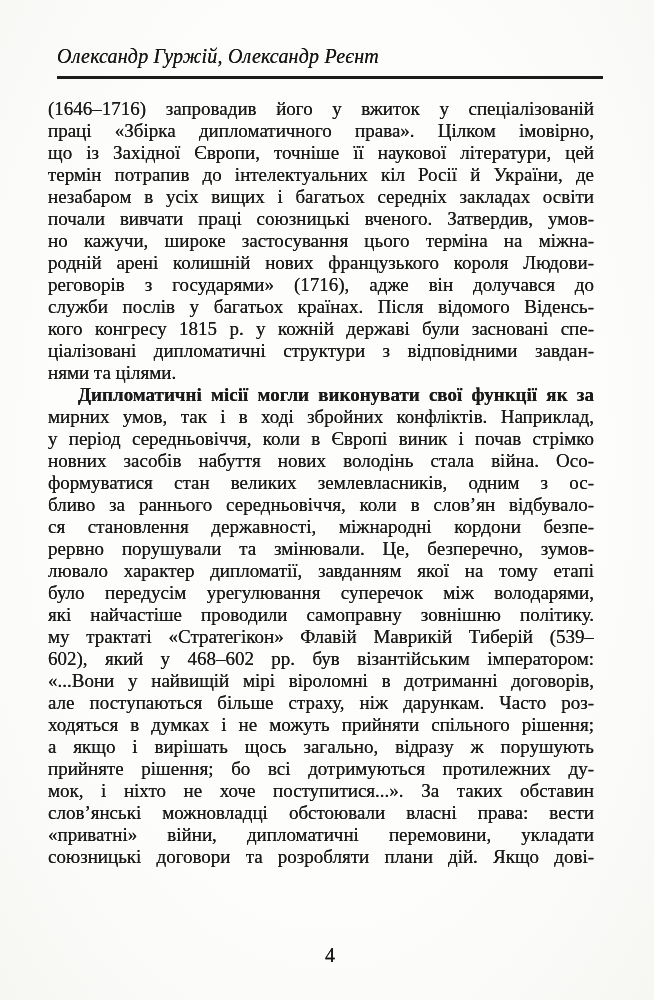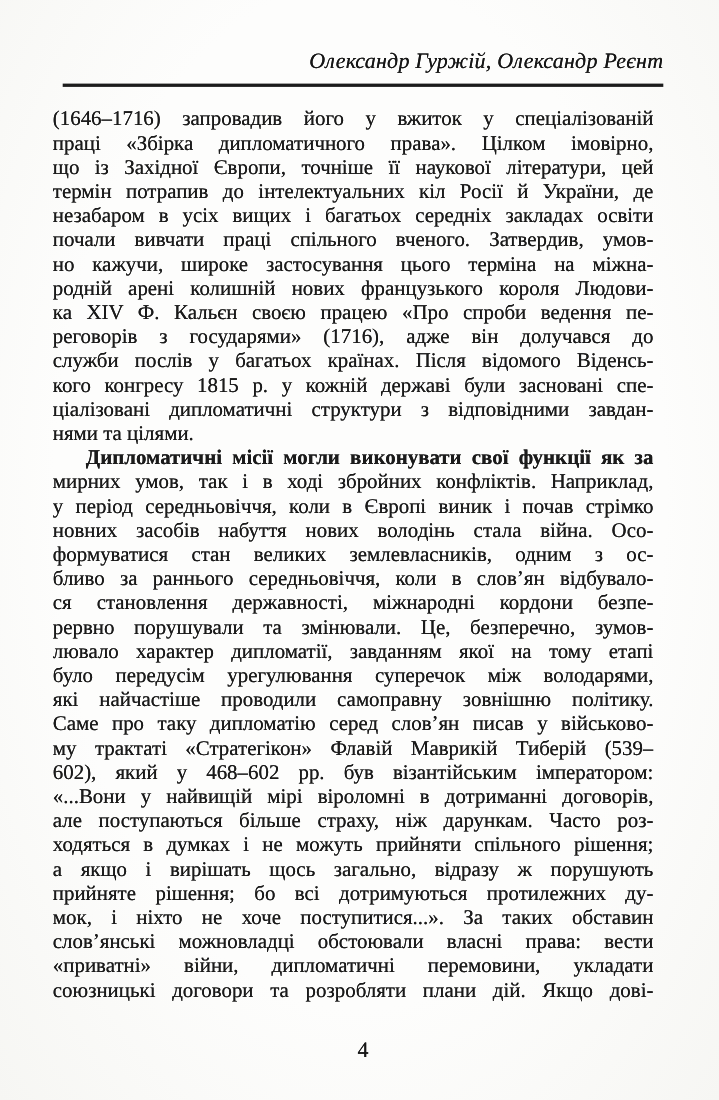--- a/index.html
+++ b/index.html
@@ -22,21 +22,20 @@
     position: absolute;
     left: 57px;
     top: 44px;
     width: 546px;
     font-style: italic;
     font-size: 20px;
     line-height: 24px;
     letter-spacing: 0.2px;
     color: #161616;
     text-shadow: 0 0 0.3px currentColor;
-    text-align: right;
   }
   .header-rule {
     position: absolute;
     left: 57px;
     top: 76px;
     width: 546px;
     height: 3px;
     background: #1c1c1c;
   }
   .body-text {
@@ -79,41 +78,39 @@
 
 <div class="page">
   <div class="running-header">Олександр Гуржій, Олександр Реєнт</div>
   <div class="header-rule"></div>
   <div class="body-text">
       <div class="line">(1646–1716) запровадив його у вжиток у спеціалізованій</div>
       <div class="line">праці «Збірка дипломатичного права». Цілком імовірно,</div>
       <div class="line">що із Західної Європи, точніше її наукової літератури, цей</div>
       <div class="line">термін потрапив до інтелектуальних кіл Росії й України, де</div>
       <div class="line">незабаром в усіх вищих і багатьох середніх закладах освіти</div>
-      <div class="line">почали вивчати праці спільного вченого. Затвердив, умов-</div>
+      <div class="line">почали вивчати праці союзницькі вченого. Затвердив, умов-</div>
       <div class="line">но кажучи, широке застосування цього терміна на міжна-</div>
       <div class="line">родній арені колишній нових французького короля Людови-</div>
-      <div class="line">ка XIV Ф. Кальєн своєю працею «Про спроби ведення пе-</div>
       <div class="line">реговорів з государями» (1716), адже він долучався до</div>
       <div class="line">служби послів у багатьох країнах. Після відомого Віденсь-</div>
       <div class="line">кого конгресу 1815 р. у кожній державі були засновані спе-</div>
       <div class="line">ціалізовані дипломатичні структури з відповідними завдан-</div>
       <div class="line no-justify">нями та цілями.</div>
       <div class="line indent">Дипломатичні місії могли виконувати свої функції як за</div>
       <div class="line">мирних умов, так і в ході збройних конфліктів. Наприклад,</div>
       <div class="line">у період середньовіччя, коли в Європі виник і почав стрімко</div>
       <div class="line">новних засобів набуття нових володінь стала війна. Осо-</div>
       <div class="line">формуватися стан великих землевласників, одним з ос-</div>
       <div class="line">бливо за раннього середньовіччя, коли в слов’ян відбувало-</div>
       <div class="line">ся становлення державності, міжнародні кордони безпе-</div>
       <div class="line">рервно порушували та змінювали. Це, безперечно, зумов-</div>
       <div class="line">лювало характер дипломатії, завданням якої на тому етапі</div>
       <div class="line">було передусім урегулювання суперечок між володарями,</div>
       <div class="line">які найчастіше проводили самоправну зовнішню політику.</div>
-      <div class="line">Саме про таку дипломатію серед слов’ян писав у військово-</div>
       <div class="line">му трактаті «Стратегікон» Флавій Маврикій Тиберій (539–</div>
       <div class="line">602), який у 468–602 рр. був візантійським імператором:</div>
       <div class="line">«...Вони у найвищій мірі віроломні в дотриманні договорів,</div>
       <div class="line">але поступаються більше страху, ніж дарункам. Часто роз-</div>
       <div class="line">ходяться в думках і не можуть прийняти спільного рішення;</div>
       <div class="line">а якщо і вирішать щось загально, відразу ж порушують</div>
       <div class="line">прийняте рішення; бо всі дотримуються протилежних ду-</div>
       <div class="line">мок, і ніхто не хоче поступитися...». За таких обставин</div>
       <div class="line">слов’янські можновладці обстоювали власні права: вести</div>
       <div class="line">«приватні» війни, дипломатичні перемовини, укладати</div>

